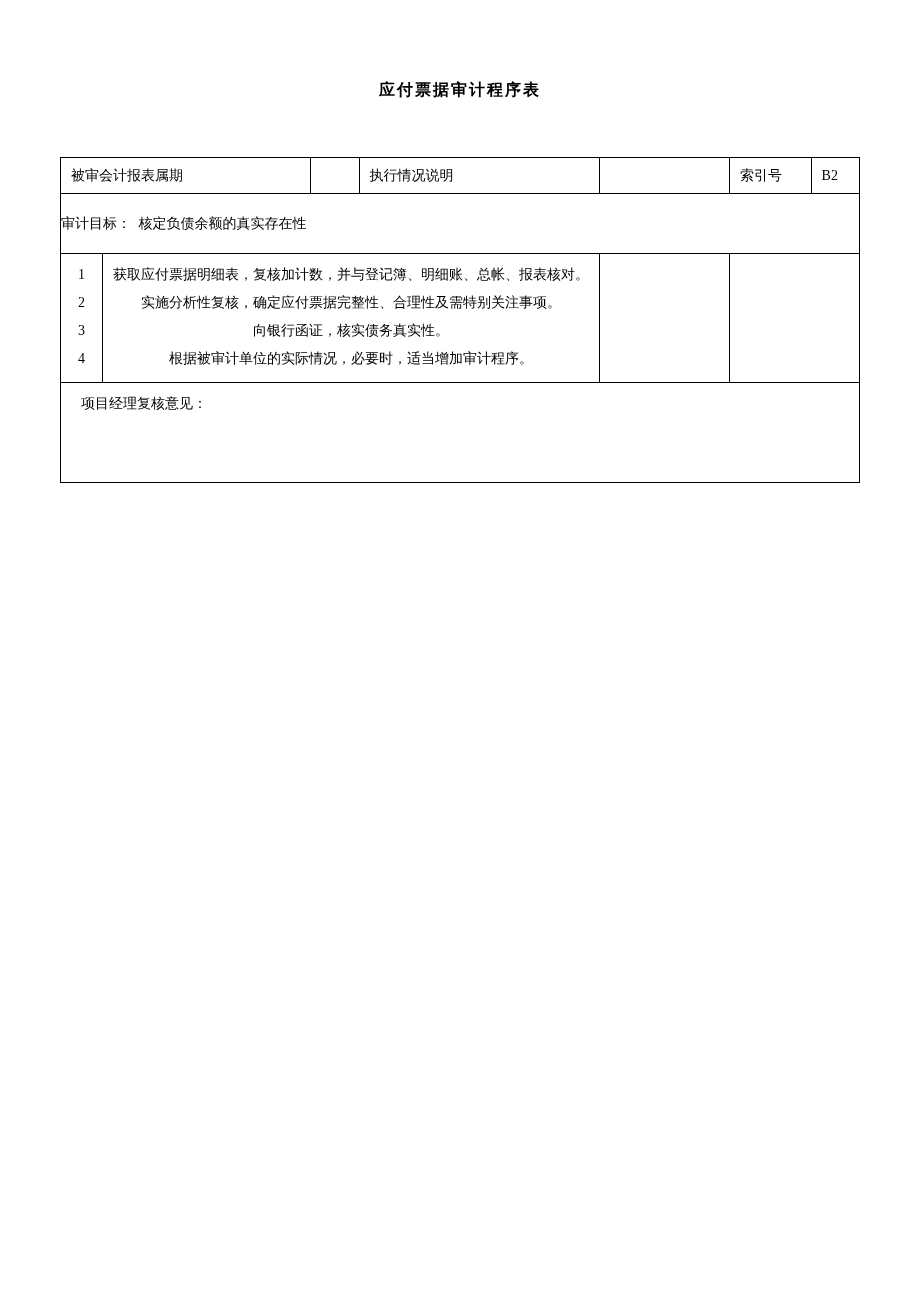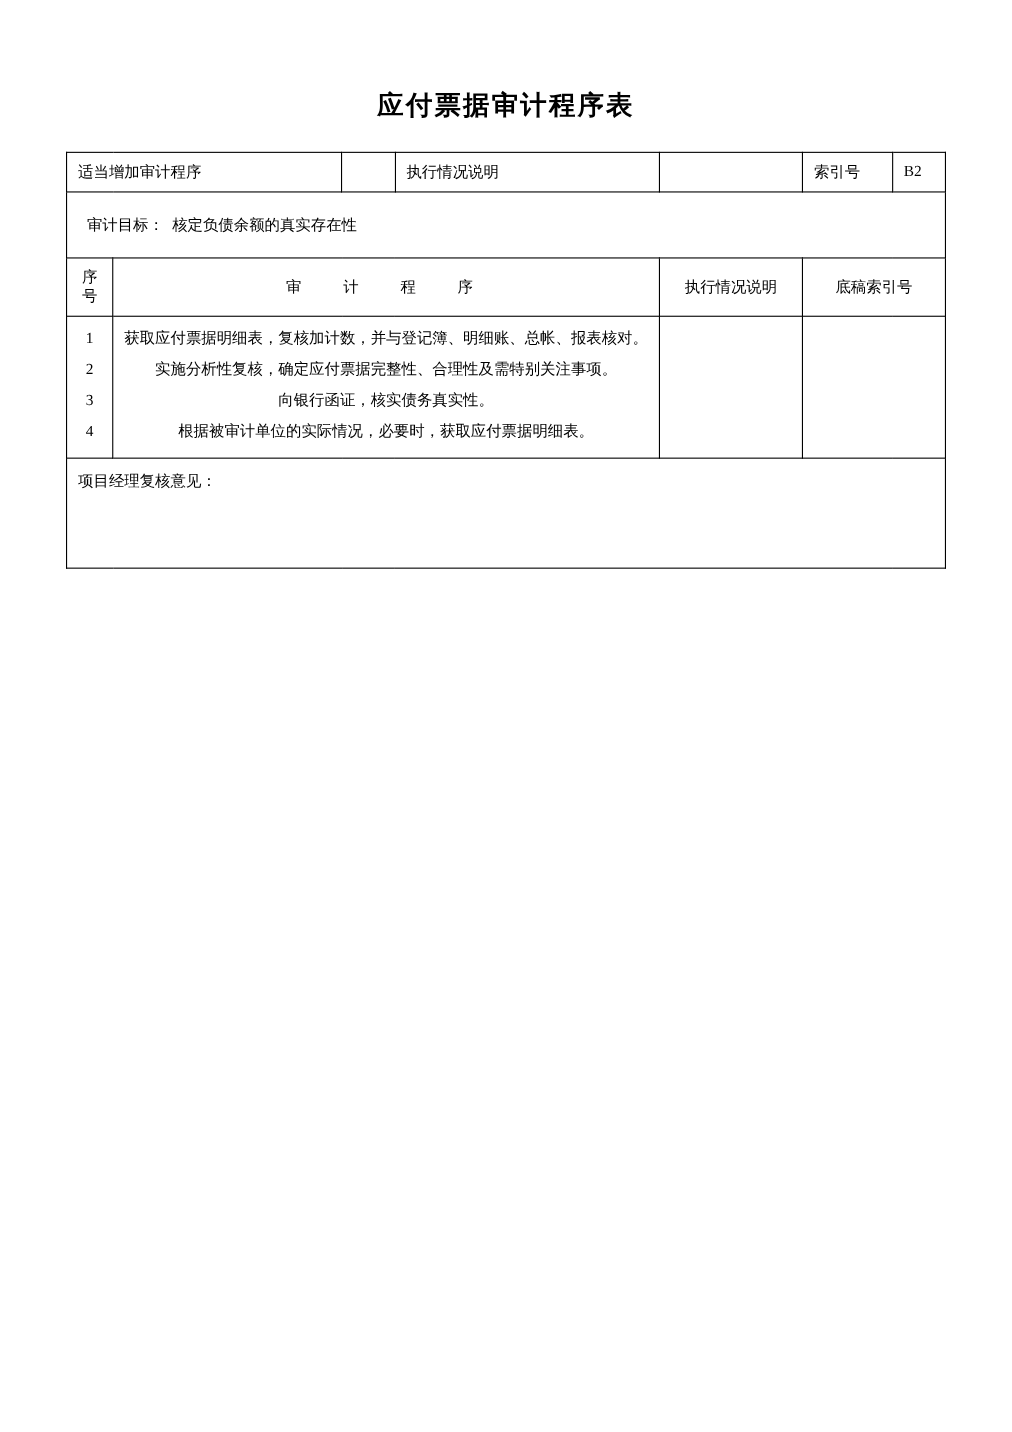--- a/index.html
+++ b/index.html
@@ -15,42 +15,42 @@
   }
   .page {
     width: 920px;
     min-height: 1302px;
     margin: 0 auto;
     padding: 80px 60px 60px 60px;
     background: #ffffff;
   }
   .title {
     text-align: center;
-    font-size: 24px;
+    font-size: 16px;
     font-weight: bold;
-    margin-bottom: 26px;
+    margin-bottom: 56px;
     letter-spacing: 2px;
   }
   .form-table {
     width: 100%;
     border-collapse: collapse;
   }
   .form-table td {
     border: 1px solid #000000;
     padding: 8px 10px;
     vertical-align: middle;
     height: 36px;
   }
   .label-cell {
     white-space: nowrap;
   }
   .objective-row td {
     height: 60px;
     vertical-align: middle;
-    padding: 18px 18px;
+    padding: 18px 0;
   }
   .header-cell {
     text-align: center;
     vertical-align: middle;
     padding: 10px 6px;
   }
   .header-spaced {
     letter-spacing: 12px;
   }
   .seq-col {
@@ -81,21 +81,21 @@
   .proc-body div {
     line-height: 26px;
     margin-bottom: 2px;
   }
   .proc-body {
     padding-left: 10px;
   }
   .footer-row td {
     height: 100px;
     vertical-align: top;
-    padding: 12px 10px;
+    padding: 12px 20px;
     margin-top: 36px;
   }
   .page-num-spaced {
     letter-spacing: 8px;
   }
   .obj-label {
     display: inline;
   }
   .obj-text {
     display: inline;
@@ -106,55 +106,49 @@
 <body>
 
 <div class="page">
 
   <div class="title">应付票据审计程序表</div>
 
   <table class="form-table">
 
     <tbody>
         <tr>
-      <td class="label-cell" colspan="2">适当增加审计程序</td>
+      <td class="label-cell" colspan="2">被审会计报表属期</td>
       <td></td>
       <td class="label-cell">执行情况说明</td>
       <td></td>
       <td class="label-cell">索引号</td>
       <td>B2</td>
     </tr>
 
 
     <tr class="objective-row">
       <td colspan="7">
         <span class="obj-label">审计目标：</span>
         <span class="obj-text">核定负债余额的真实存在性</span>
       </td>
     </tr>
 
-    <tr>
-      <td class="header-cell seq-col">序号</td>
-      <td class="header-cell header-spaced proc-col" colspan="3">审　计　程　序</td>
-      <td class="header-cell exec-col">执行情况说明</td>
-      <td class="header-cell ref-col" colspan="2">底稿索引号</td>
-    </tr>
 
     <tr>
       <td class="body-cell seq-body seq-col">
         <div>1</div>
         <div>2</div>
         <div>3</div>
         <div>4</div>
       </td>
       <td class="body-cell proc-body" colspan="3">
         <div>获取应付票据明细表，复核加计数，并与登记簿、明细账、总帐、报表核对。</div>
         <div>实施分析性复核，确定应付票据完整性、合理性及需特别关注事项。</div>
         <div>向银行函证，核实债务真实性。</div>
-        <div>根据被审计单位的实际情况，必要时，获取应付票据明细表。</div>
+        <div>根据被审计单位的实际情况，必要时，适当增加审计程序。</div>
       </td>
       <td class="body-cell exec-col"></td>
       <td class="body-cell ref-col" colspan="2"></td>
     </tr>
 
     <tr class="footer-row">
       <td colspan="7">
         <span>项目经理复核意见：</span>
       </td>
     </tr>

